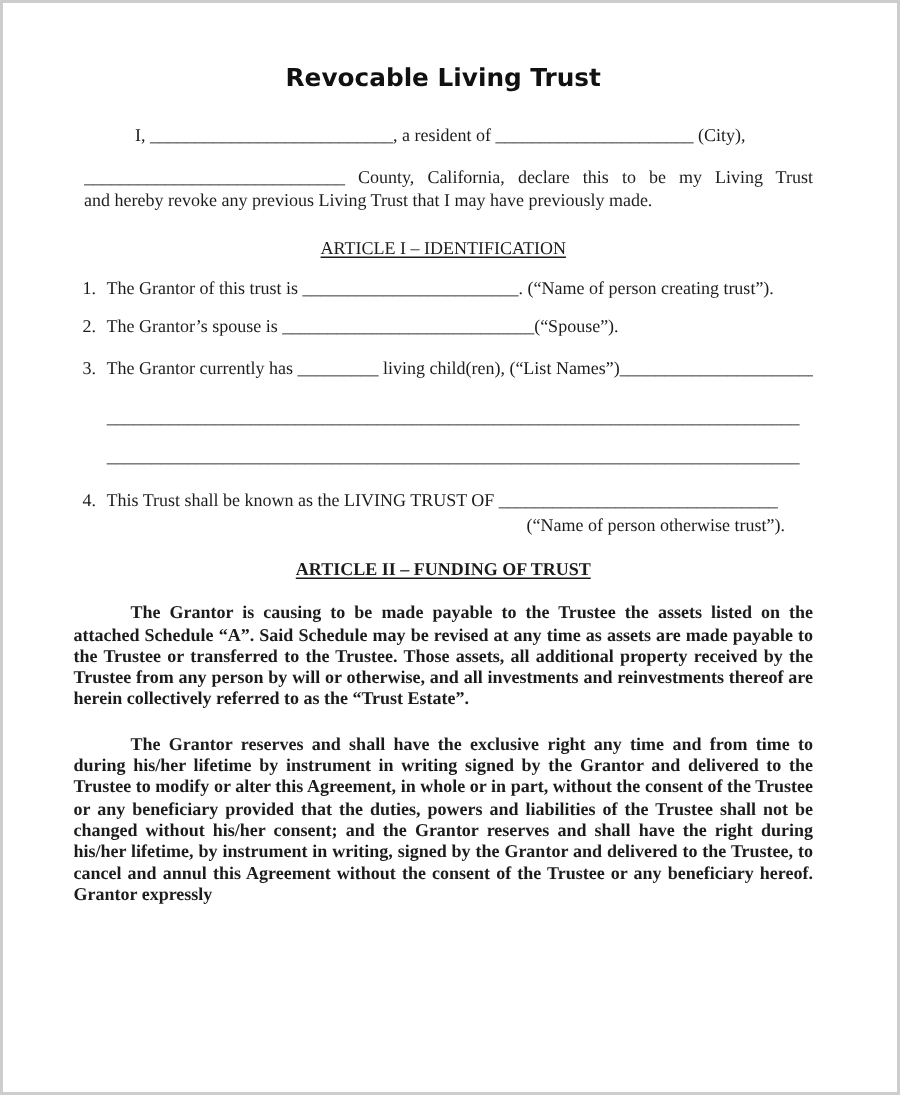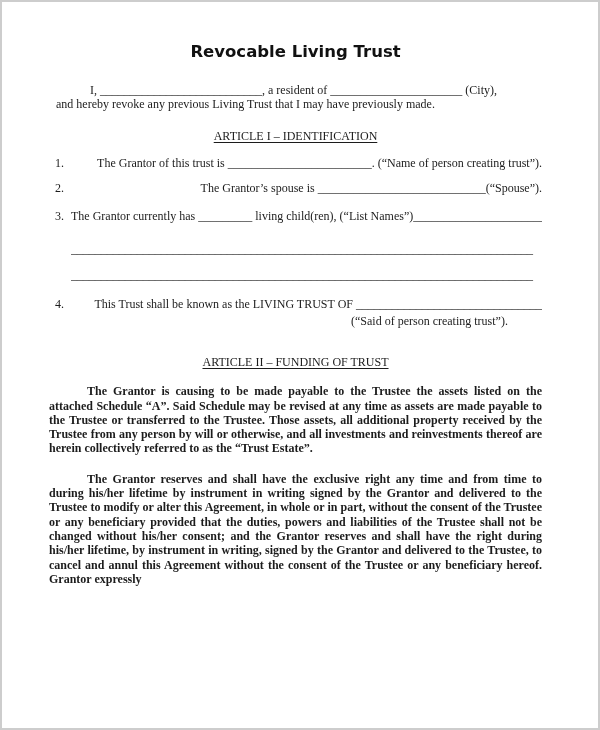--- a/index.html
+++ b/index.html
@@ -28,25 +28,25 @@
   }
   .title div { white-space: nowrap; }
   .intro { margin-left: 7px; width: 486px; }
   .line-a { margin-top: 10px; text-indent: 6px; white-space: nowrap; }
   .line-b { margin-top: 21px; text-indent: 34px; white-space: nowrap; }
   .line-c { margin-top: 14px; text-align: justify; height: 15px; overflow: hidden; }
   .line-c::after { content: ""; display: inline-block; width: 100%; }
   .line-d { margin-top: 0; }
   .art-heading { text-align: center; text-decoration: underline; text-underline-offset: 2px; }
   .h-a1 { margin-top: 17px; }
-  .h-a2 { margin-top: 27px; }
+  .h-a2 { margin-top: 15px; font-weight: bold; }
   .h-a3 { margin-top: 13px; }
   .item { display: flex; }
   .item .num { flex: 0 0 16px; margin-left: 6px; }
-  .item .txt { flex: 1 1 auto; white-space: nowrap; overflow: hidden; text-align: right; }
+  .item .txt { flex: 1 1 auto; white-space: nowrap; overflow: hidden; }
   .m-item1 { margin-top: 13px; }
   .m-item2 { margin-top: 11px; }
   .m-item3 { margin-top: 14px; }
   .m-cont1 { margin-top: 18px; }
   .m-item3b { margin-top: 10px; }
   .m-cont2 { margin-top: 12px; }
   .m-item4 { margin-top: 15px; }
   .cont-line { margin-left: 22px; white-space: nowrap; overflow: hidden; }
   .caption4 { margin-top: 2px; padding-left: 302px; white-space: nowrap; }
   .para { text-align: justify; text-indent: 38px; font-weight: bold; }
@@ -57,20 +57,21 @@
 <body>
 
 <div class="page">
 
   <div class="title">
     <div>Revocable Living Trust</div>
   </div>
 
   <div class="intro">
     <div class="line-b">I, ___________________________, a resident of ______________________ (City),</div>
+    <div class="line-c">_____________________________ County, California, declare this to be my Living Trust</div>
     <div class="line-d">and hereby revoke any previous Living Trust that I may have previously made.</div>
   </div>
 
   <div class="art-heading h-a1">ARTICLE I – IDENTIFICATION</div>
 
   <div class="item m-item1">
     <span class="num">1.</span>
     <span class="txt">The Grantor of this trust is ________________________. (“Name of person creating trust”).</span>
   </div>
 
@@ -84,20 +85,20 @@
     <span class="txt">The Grantor currently has _________ living child(ren), (“List Names”)______________________</span>
   </div>
   <div class="cont-line m-cont1">_____________________________________________________________________________</div>
 
   <div class="cont-line m-cont2">_____________________________________________________________________________</div>
 
   <div class="item m-item4">
     <span class="num">4.</span>
     <span class="txt">This Trust shall be known as the LIVING TRUST OF _______________________________</span>
   </div>
-  <div class="caption4">(“Said of person creating trust”).</div>
+  <div class="caption4">(“Name of person otherwise trust”).</div>
 
   <div class="art-heading h-a2">ARTICLE II – FUNDING OF TRUST</div>
   <div class="para p-a2">The Grantor is causing to be made payable to the Trustee the assets listed on the attached Schedule “A”. Said Schedule may be revised at any time as assets are made payable to the Trustee or transferred to the Trustee. Those assets, all additional property received by the Trustee from any person by will or otherwise, and all investments and reinvestments thereof are herein collectively referred to as the “Trust Estate”.</div>
 
   <div class="para p-a3">The Grantor reserves and shall have the exclusive right any time and from time to during his/her lifetime by instrument in writing signed by the Grantor and delivered to the Trustee to modify or alter this Agreement, in whole or in part, without the consent of the Trustee or any beneficiary provided that the duties, powers and liabilities of the Trustee shall not be changed without his/her consent; and the Grantor reserves and shall have the right during his/her lifetime, by instrument in writing, signed by the Grantor and delivered to the Trustee, to cancel and annul this Agreement without the consent of the Trustee or any beneficiary hereof. Grantor expressly</div>
 
 </div>
 
 </body></html>

